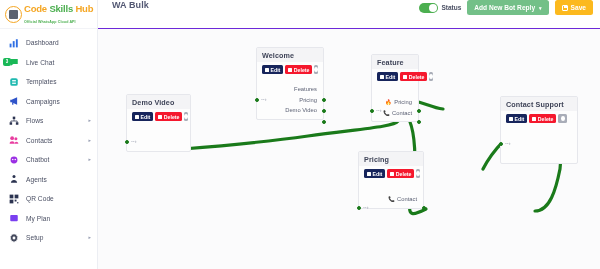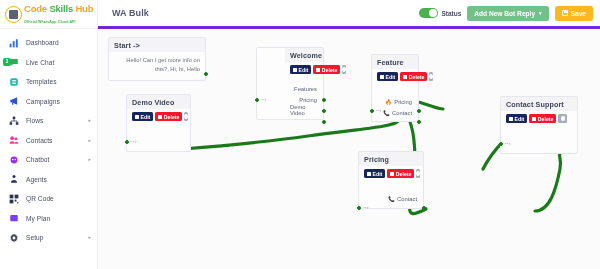--- a/index.html
+++ b/index.html
@@ -77,23 +77,23 @@
     white-space: nowrap; letter-spacing: .05px;
   }
   .nav-caret {
     margin-left: auto; font-size: 5px; color: #9aa0b4; line-height: 1;
   }
 
   
   #main { flex: 1 1 auto; display: flex; flex-direction: column; min-width: 0; background:#fff; }
   #topbar {
     height: 29px; flex: 0 0 29px;
-    display: flex; align-items: center;
+    display: flex; align-items: flex-start;
     padding: 0 7px 0 14px;
-    border-bottom: 3px solid #6d28d9;
+    border-bottom: 1px solid #6d28d9;
     background: #fff;
   }
   #page-title { font-size: 9px; font-weight: 700; color: #535873; letter-spacing: .1px; }
   .top-right { margin-left: auto; display: flex; align-items: center; gap: 6px; }
   .toggle-wrap { display: flex; align-items: center; gap: 3px; }
   .toggle {
     width: 19px; height: 10px; border-radius: 6px; background: #4caf50;
     position: relative; cursor: pointer; flex: 0 0 19px;
   }
   .toggle .knob {
@@ -362,27 +362,22 @@
           <path d="M443,79 C462,79 470,88 472,100 C474,114 470,120 462,124"></path>
 
           <path d="M443,90 C455,92 462,100 468,110 C474,118 476,122 462,124"></path>
 
           <path d="M443,79 C430,92 400,110 385,140"></path>
 
           <path d="M437,182 C452,182 458,160 462,140 C464,130 460,126 462,124"></path>
         </g>
       </svg>
 
-      <div class="node" style="left:10px; top:8px; width:98px;">
-        <div class="node-head">Start -&gt;</div>
-        <div class="node-msg">Hello! Can I get more info on this?, Hi, hi, Hello</div>
-        <span class="handle out" style="top:34px;"></span>
-      </div>
-
-      <div class="node" style="left:158px; top:18px; width:68px;padding-left:28px;">
+
+      <div class="node" style="left:158px; top:18px; width:68px;">
         <div class="node-head">Welcome</div>
         <div class="node-btns">
           <button class="nb nb-edit">
               <span class="mi"></span>
               <span>Edit</span>
             </button>
           <button class="nb nb-del">
               <span class="mi"></span>
               <span>Delete</span>
             </button>
@@ -477,21 +472,21 @@
           <div class="opt-row">
               <span class="emo">📞</span>
               <span>Contact</span>
             </div>
         </div>
         <span class="in-row" style="top:52px;">--›</span>
         <span class="handle in" style="top:54px;"></span>
         <span class="handle out" style="top:54px;"></span>
       </div>
 
-      <div class="node" style="left:402px; top:67px; width:78px; height:58px;">
+      <div class="node" style="left:402px; top:67px; width:78px; height:68px;">
         <div class="node-head">Contact Support</div>
         <div class="node-btns">
           <button class="nb nb-edit">
               <span class="mi"></span>
               <span>Edit</span>
             </button>
           <button class="nb nb-del">
               <span class="mi"></span>
               <span>Delete</span>
             </button>

